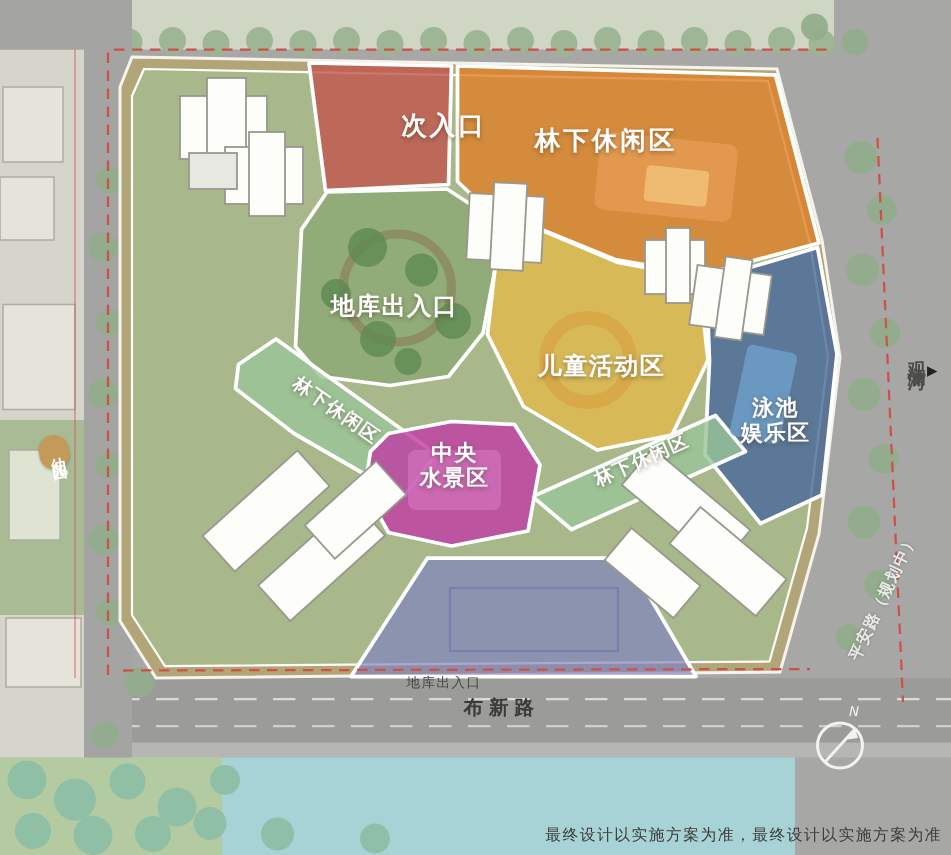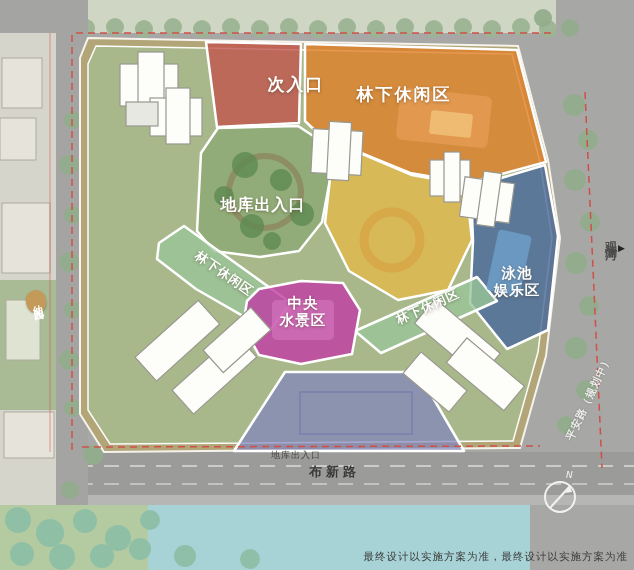--- a/index.html
+++ b/index.html
@@ -197,20 +197,21 @@
   </svg>
 
 
   <div class="pill pill-kindergarten">
     <span>幼儿园</span>
   </div>
 
   <div class="lbl zone-lbl-lg" style="left:257px;top:84px;margin-left:39px;">次入口</div>
   <div class="lbl zone-lbl-lg" style="left:404px;top:94px;">林下休闲区</div>
   <div class="lbl zone-lbl-md" style="left:263px;top:205px;">地库出入口</div>
+  <div class="lbl zone-lbl-md" style="left:401px;top:245px;">儿童活动区</div>
   <div class="lbl zone-lbl-sm multiline" style="left:303px;top:312px;">中央
 水景区</div>
   <div class="lbl zone-lbl-sm multiline" style="left:517px;top:282px;">泳池
 娱乐区</div>
   <div class="lbl ribbon-lbl" style="left:224px;top:274px;transform:translate(-50%,-50%) rotate(35deg);">林下休闲区</div>
   <div class="lbl ribbon-lbl" style="left:428px;top:307px;transform:translate(-50%,-50%) rotate(-24deg);">林下休闲区</div>
 
   <div class="river-lbl">观澜河</div>
   <div class="river-arrow">▶</div>
   <div class="pingan-lbl">平安路（规划中）</div>

